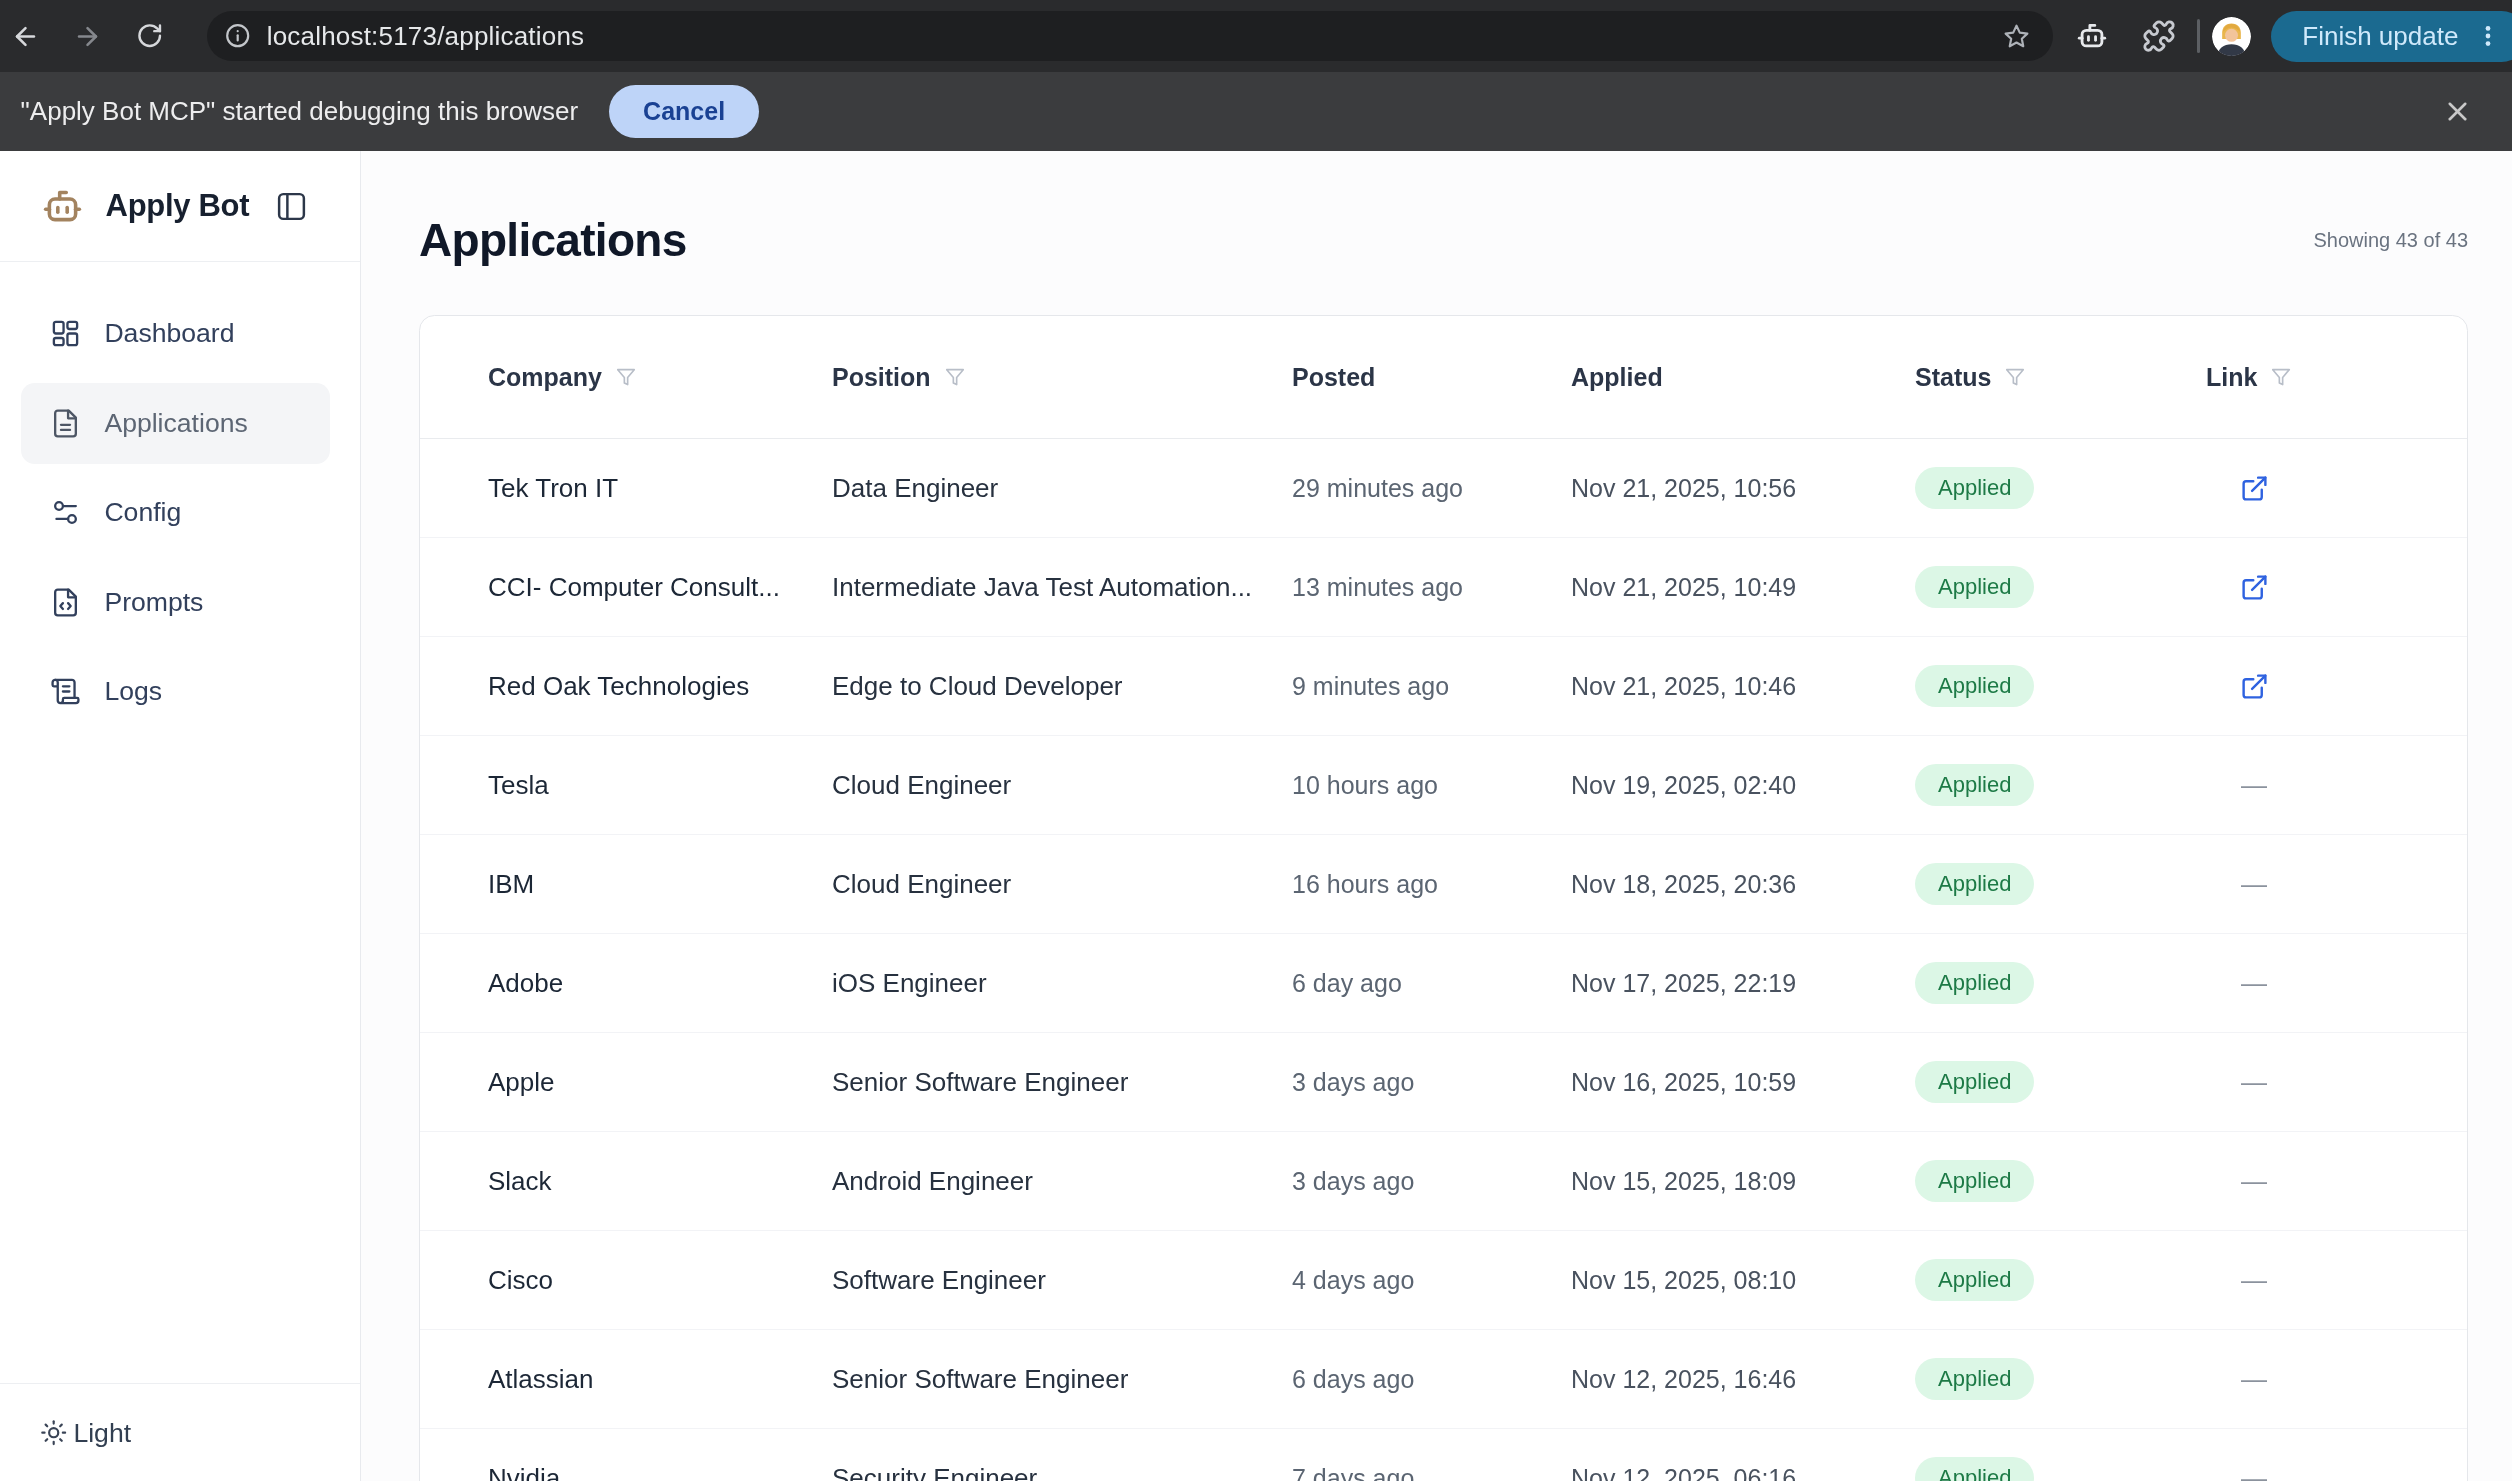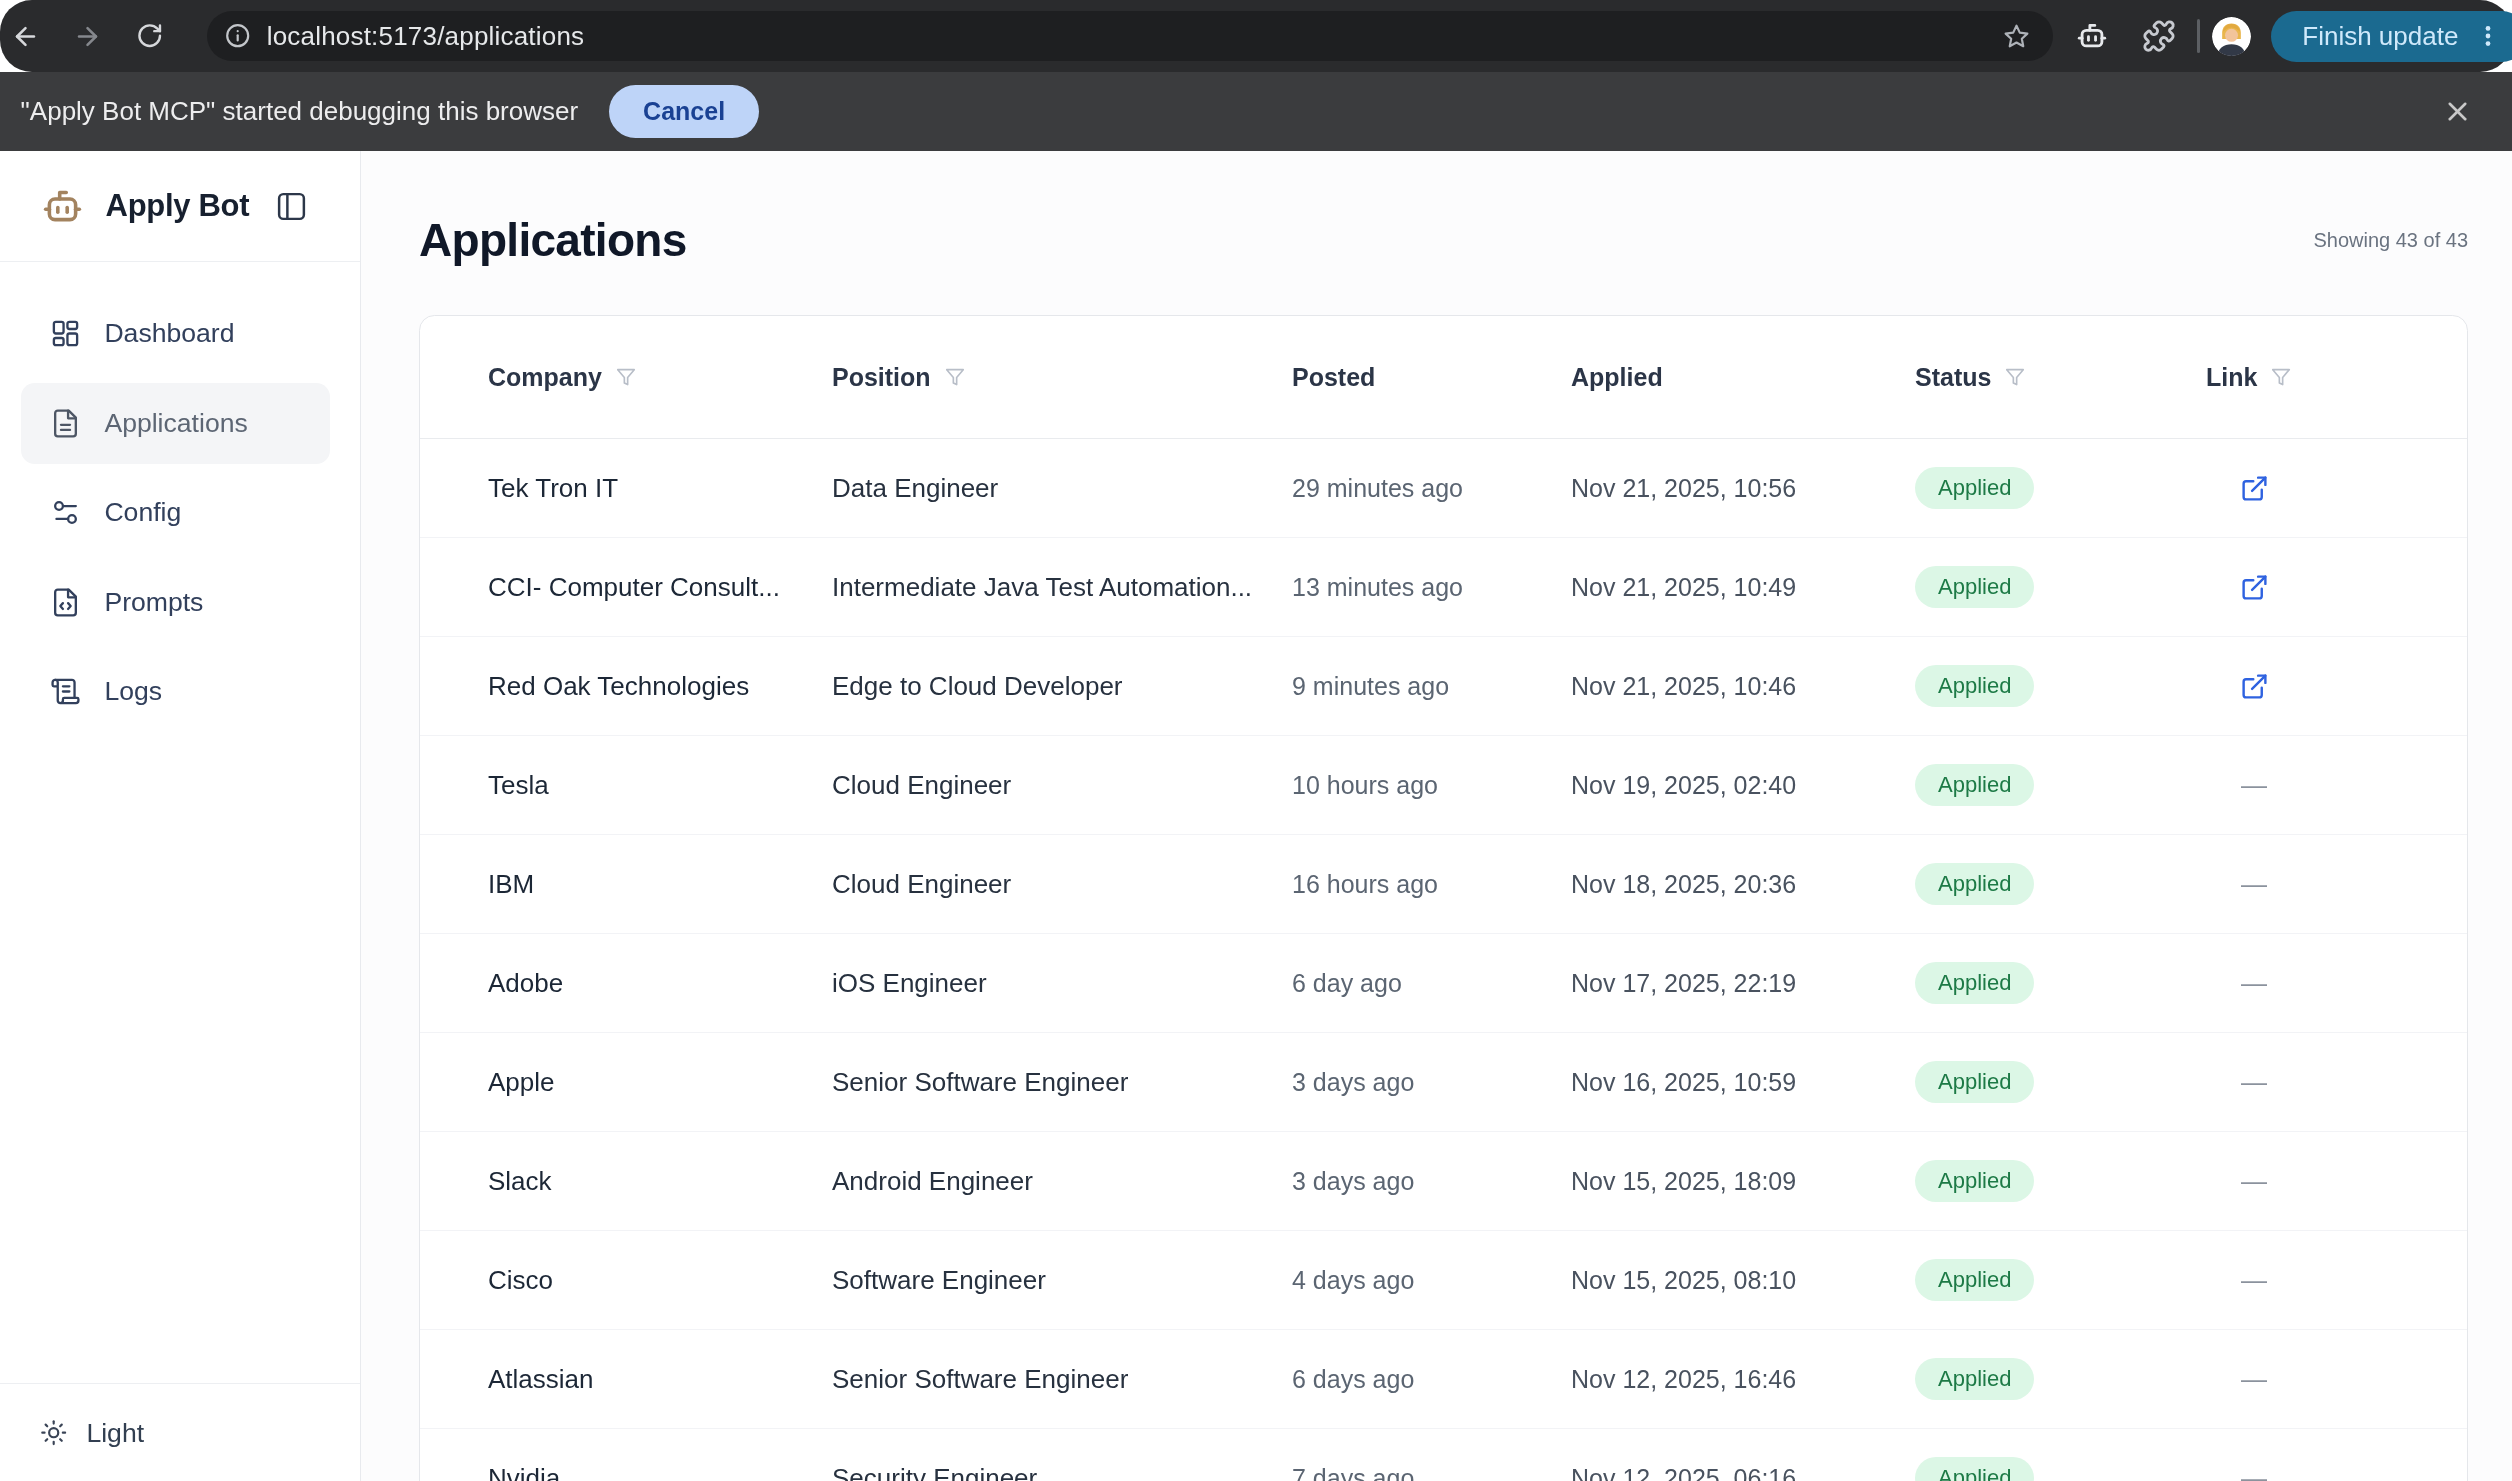--- a/index.html
+++ b/index.html
@@ -5,21 +5,21 @@
   * { box-sizing: border-box; margin: 0; padding: 0; }
   html, body {
     width: 2512px; height: 1482px; overflow: hidden;
     font-family: "Liberation Sans", "DejaVu Sans", sans-serif;
     background: #fff;
   }
   svg { display: block; }
 
   
   .topbar {
-    height: 72px; background: var(--topbar-bg); display: flex; align-items: center; border-radius: 32px;
+    height: 72px; background: var(--topbar-bg); display: flex; align-items: center;
   }
   .nav-btn { width: 38px; height: 38px; display: flex; align-items: center; justify-content: center; }
   .nav-btn:first-child { margin-left: 6.9px; }
   .nav-btn + .nav-btn { margin-left: 24px; }
   .icon-back, .icon-reload { color: #d6d8db; }
   .icon-forward { color: #85888d; }
   .omnibox {
     margin-left: 38px; height: 50px; flex: 1; max-width: 1848px;
     background: var(--omnibox-bg); border-radius: 25px;
     display: flex; align-items: center; padding: 0 17px;
@@ -75,21 +75,21 @@
     padding-left: 29px; gap: 23px; margin-bottom: 8.6px; cursor: pointer;
   }
   .nav-item .nav-ic { color: #32405c; }
   .nav-item .nav-label { font-size: 26.6px; font-weight: 500; color: #32405c; }
   .nav-item.active { background: var(--sidebar-active-bg); }
   .nav-item.active .nav-ic { color: #4d5665; }
   .nav-item.active .nav-label { color: #5d6674; font-weight: 400; }
 
   .sb-footer {
     margin-top: auto; border-top: 0.9px solid #edeff2; height: 99px;
-    display: flex; align-items: center; padding-left: 40px; gap: 19px; cursor: pointer;
+    display: flex; align-items: center; padding-left: 40px; gap: 6px; cursor: pointer;
   }
   .sb-footer .nav-ic { color: #3a4456; }
   .sb-footer .nav-label { font-size: 26.6px; color: #323f51; }
 
   
   .main { flex: 1; padding: 0 44px 0 58px; }
   .main-head { margin-top: 62px; display: flex; align-items: center; justify-content: space-between; }
   .page-title { font-size: 46px; font-weight: 700; color: #101828; letter-spacing: -0.7px; }
   .count-text { font-size: 20px; color: #6a7380; }
 

